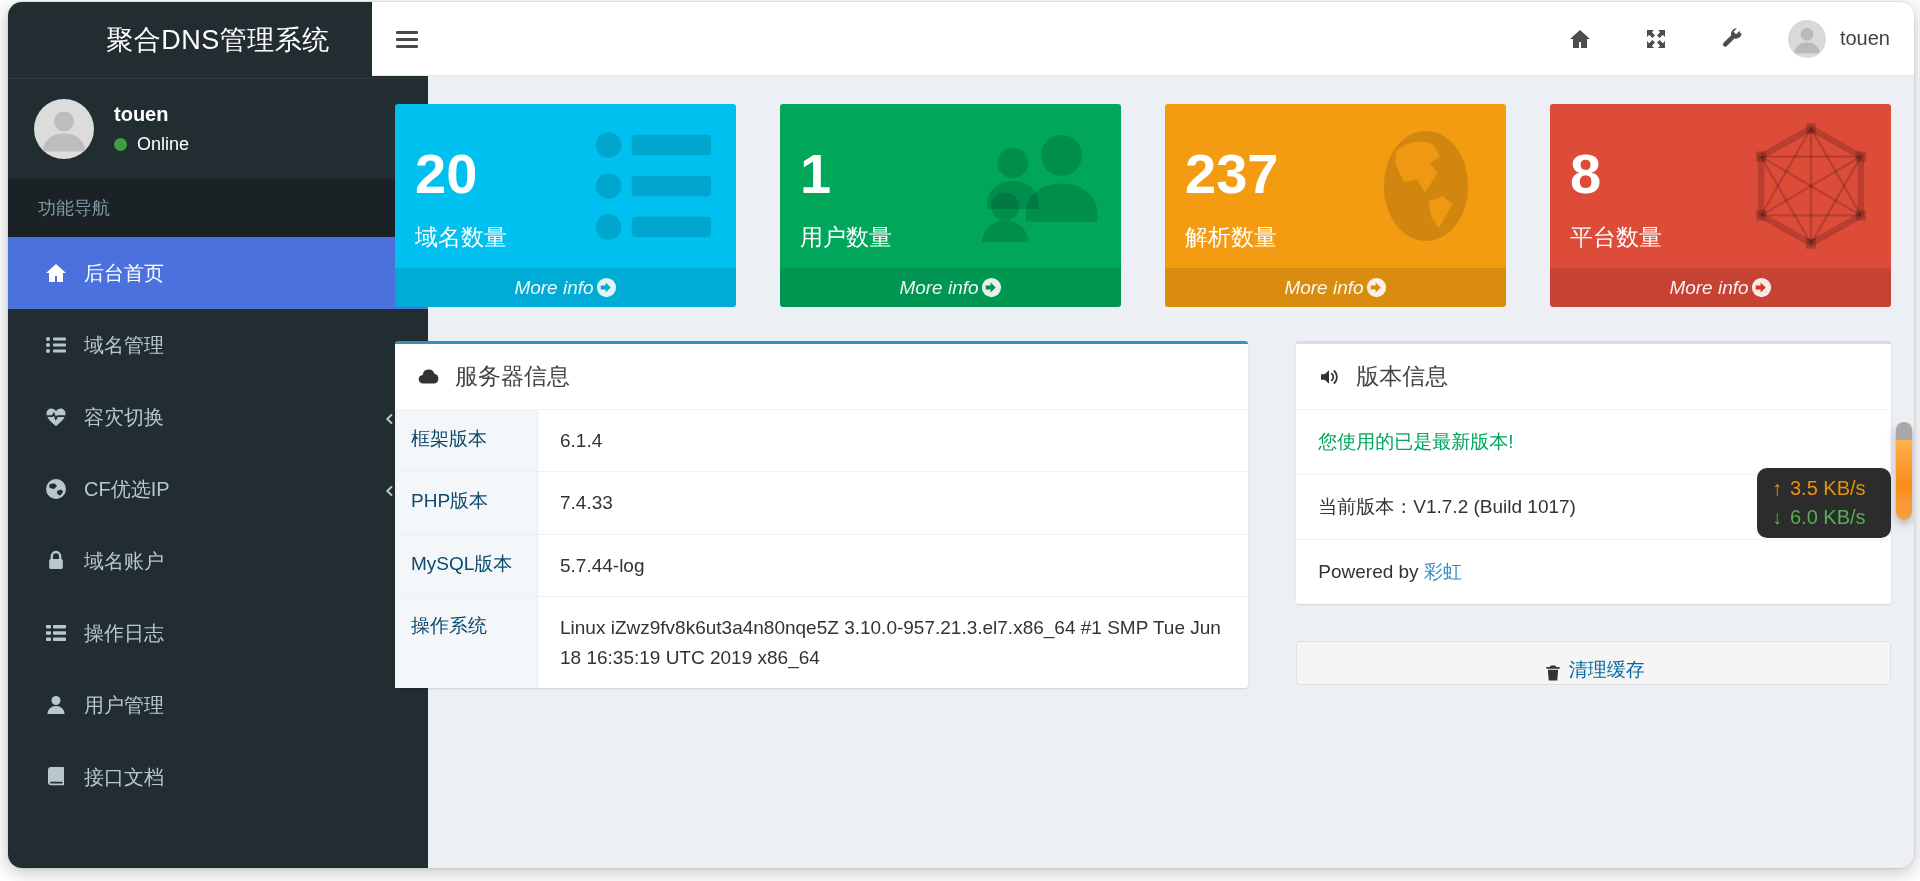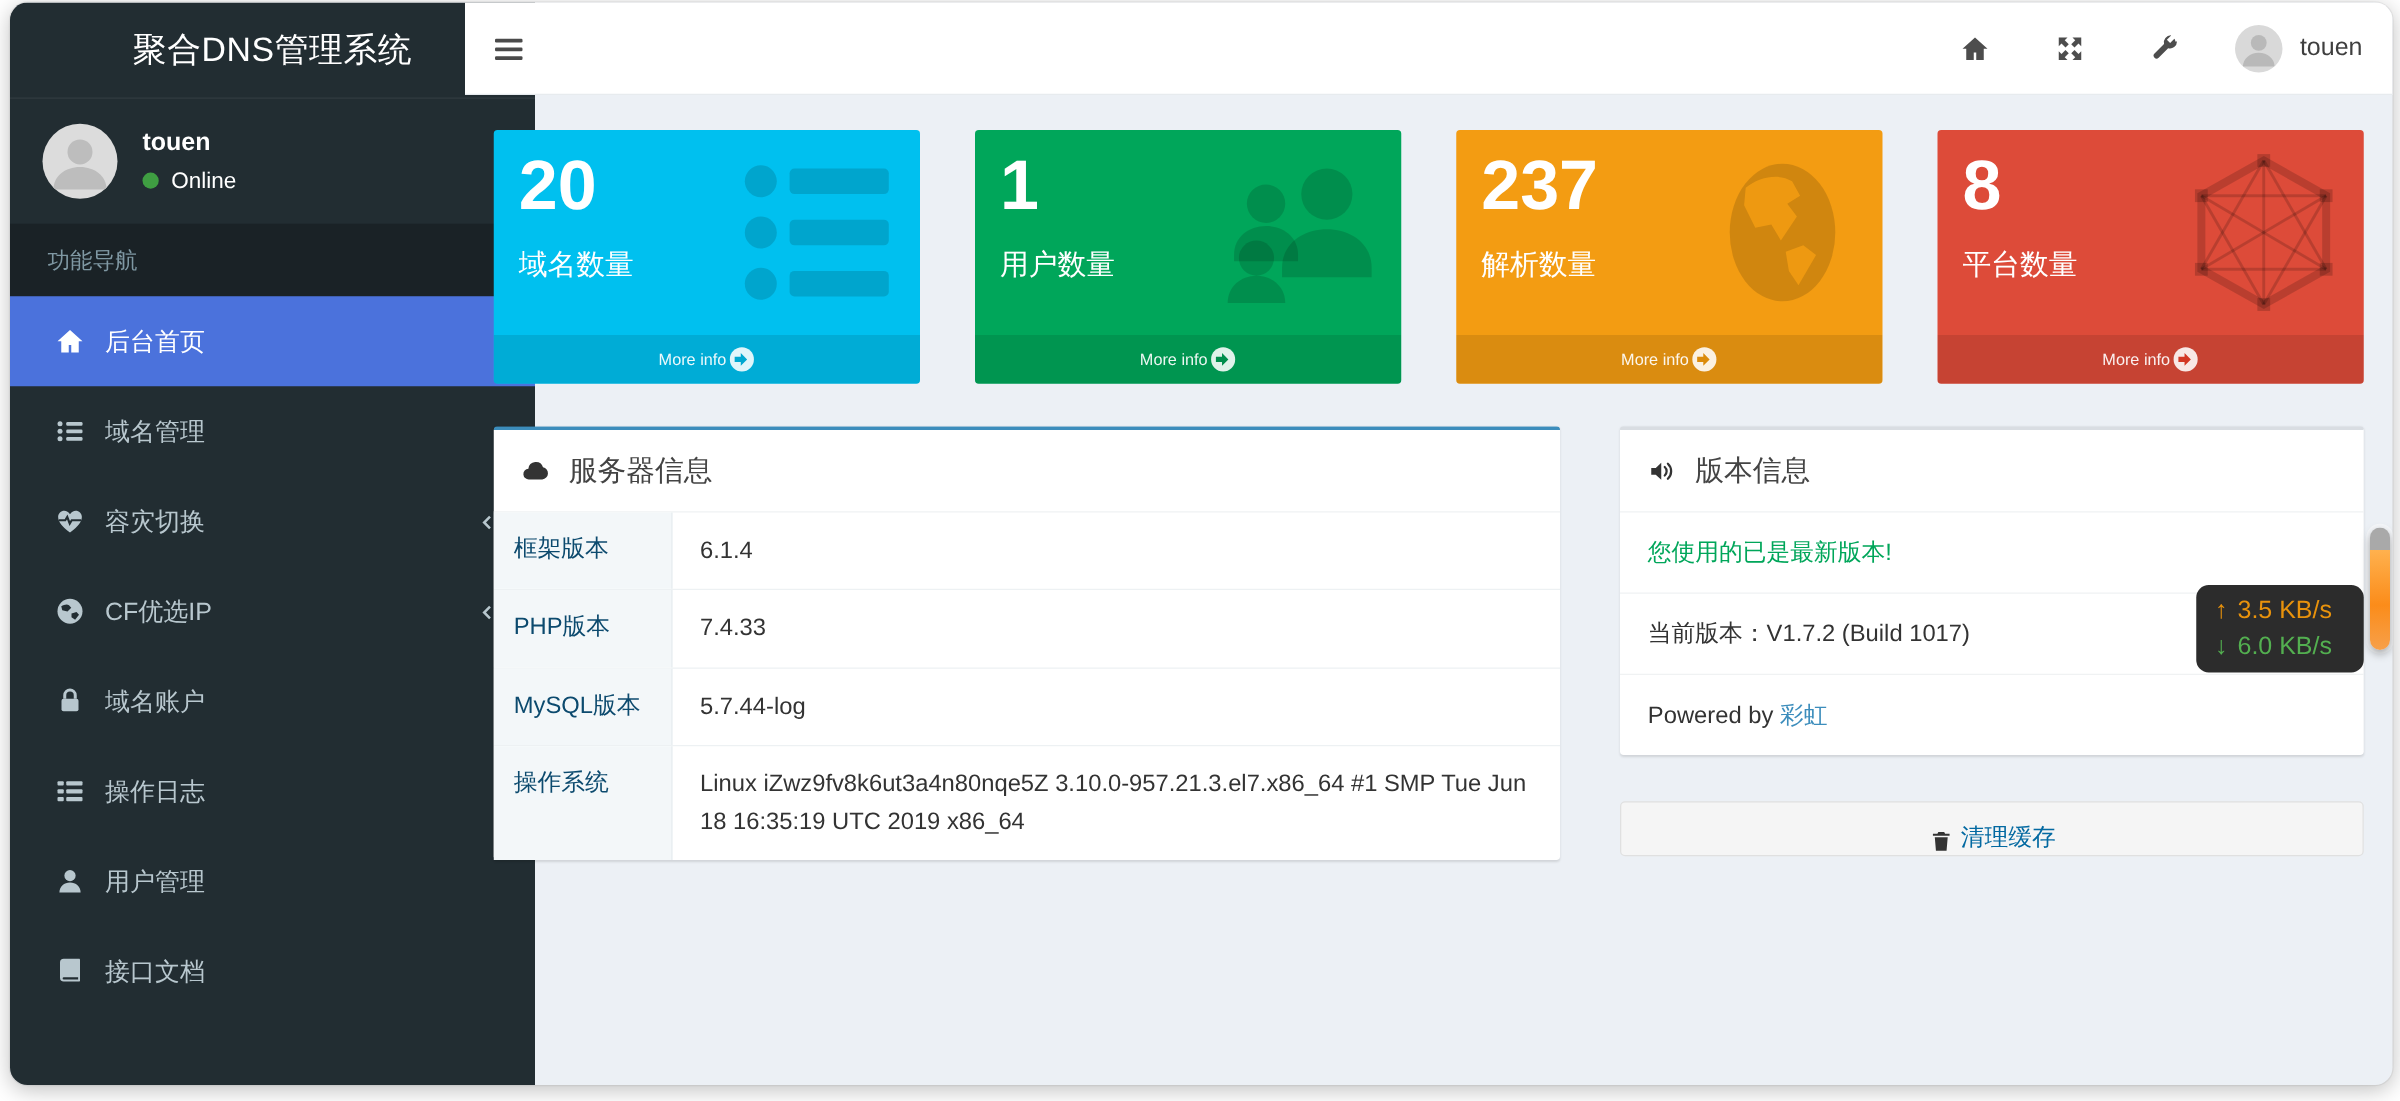--- a/index.html
+++ b/index.html
@@ -41,28 +41,28 @@
   .tb-username{font-size:20px;color:#3f3f3f;}
 
   
   .content{position:absolute;left:364px;top:74px;right:0;bottom:0;padding:28px 23px 0 23px;}
   .stats-row{display:flex;gap:44px;}
   .small-box{position:relative;width:343px;height:203px;border-radius:3px;color:#fff;overflow:hidden;cursor:default;}
   .sb-aqua{background:var(--aqua,#00c0ef);}
   .sb-green{background:var(--green,#00a65a);}
   .sb-yellow{background:var(--yellow,#f39c12);}
   .sb-red{background:var(--red,#dd4b39);}
-  .sb-inner{padding:12px 20px;}
+  .sb-inner{padding:12px 20px;margin-top:26px;}
   .sb-value{font-size:56px;font-weight:bold;line-height:1.15;}
   .sb-label{font-size:23px;margin-top:16px;}
   .sb-icon{position:absolute;right:14px;top:18px;width:132px;height:128px;}
   .sb-icon svg{width:100%;height:100%;}
   .sb-footer{position:absolute;left:0;right:0;bottom:0;height:39px;background:rgba(0,0,0,.1);
-    display:flex;align-items:center;justify-content:center;gap:2px;font-size:13px;color:rgba(255,255,255,.92);
-    cursor:pointer;}
+    display:flex;align-items:center;justify-content:center;gap:2px;font-size:19px;color:rgba(255,255,255,.92);
+    cursor:pointer;font-style:italic;}
   .mi-arrow{width:21px;height:21px;}
   .mi-arrow svg{width:21px;height:21px;}
   .sb-aqua  .mi-arrow path{fill:#00a7d0;}
   .sb-green .mi-arrow path{fill:#008d4c;}
   .sb-yellow .mi-arrow path{fill:#db8b0b;}
   .sb-red   .mi-arrow path{fill:#d33724;}
 
   .panels-row{display:flex;gap:48px;margin-top:34px;align-items:flex-start;}
   .panel{background:#fff;border-radius:3px;box-shadow:0 1px 2px rgba(0,0,0,.12);}
   .panel-server{width:858px;border-top:3px solid var(--primary,#3c8dbc);}

